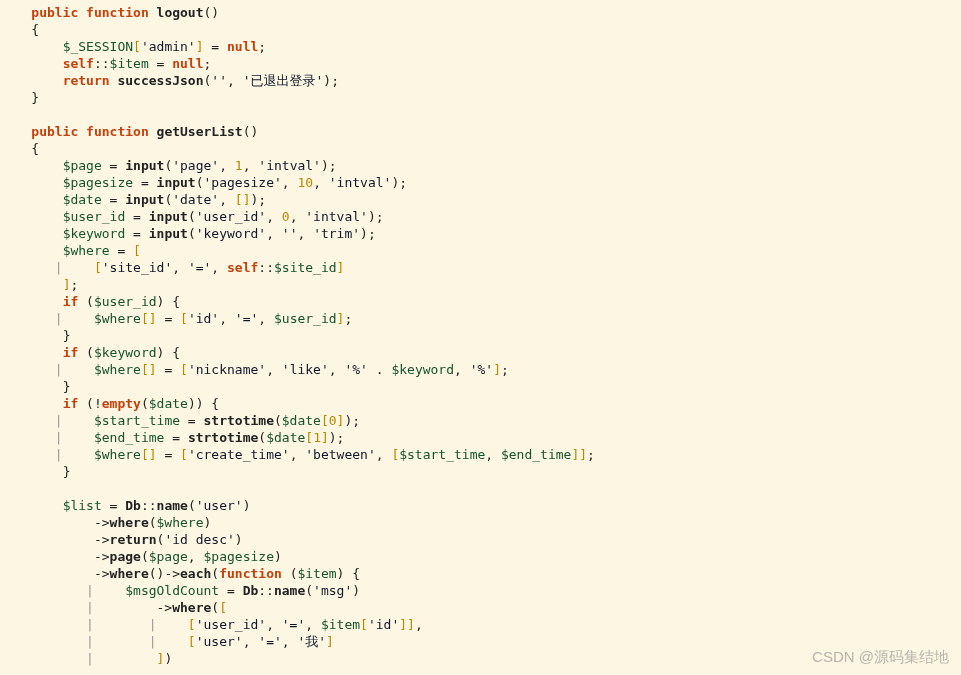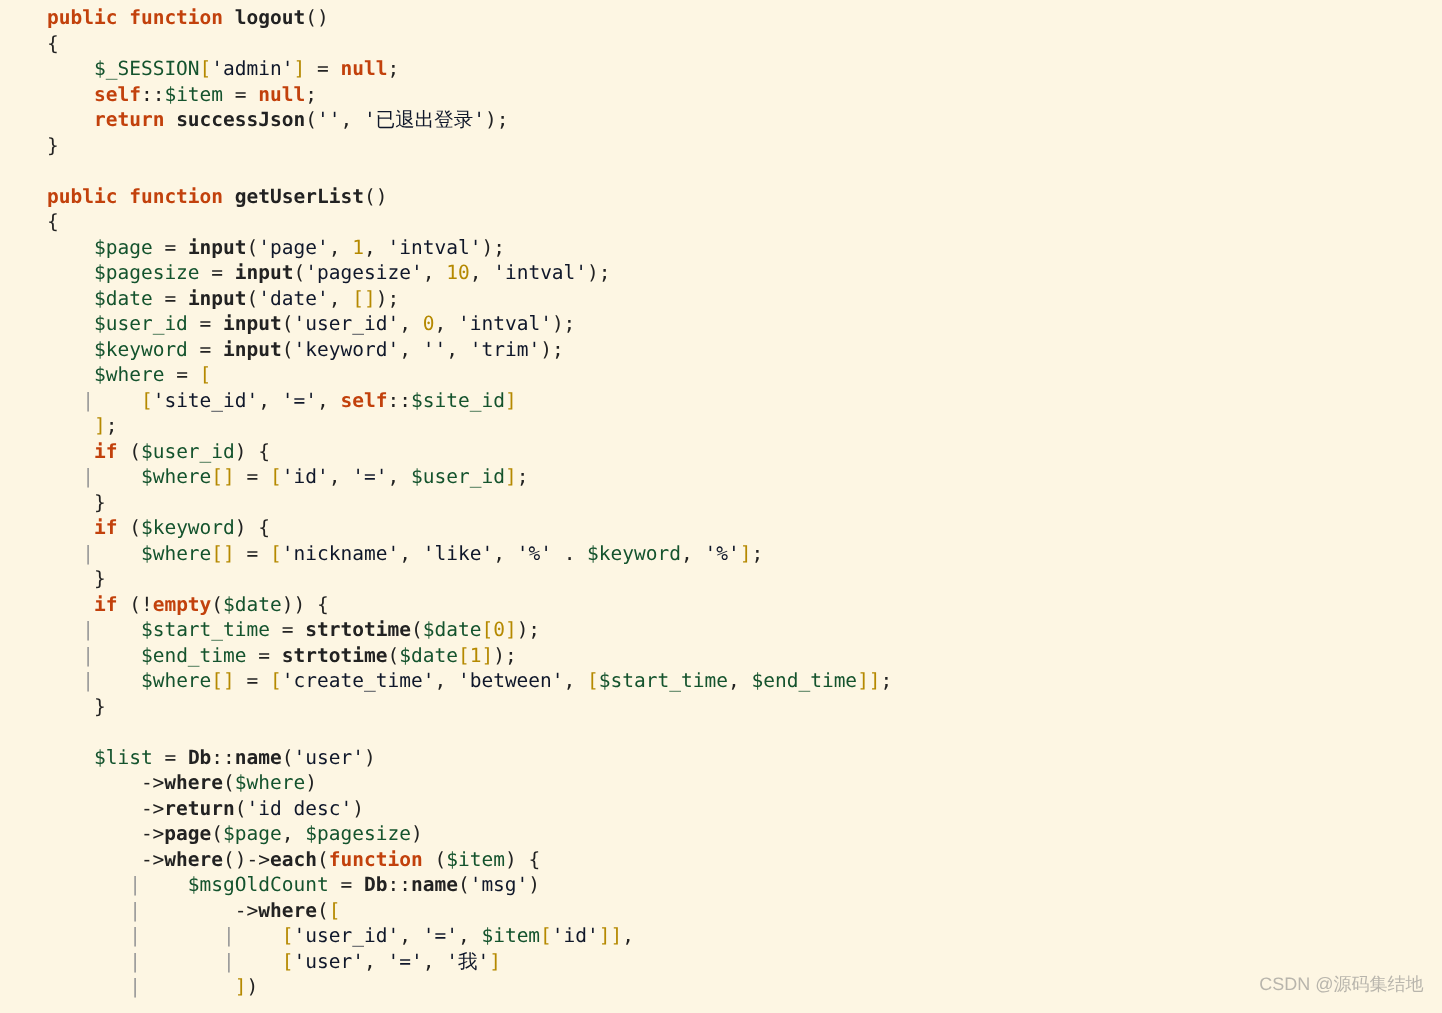--- a/index.html
+++ b/index.html
@@ -27,21 +27,21 @@
   .num { color: #b58900; }                     
   .punct { color: #222; }
   .brk { color: #b58900; }                     
   .dim { color: #999; }                        
   .watermark {
     position: absolute;
     right: 12px;
     bottom: 10px;
     color: rgba(128,128,128,0.55);
     font-family: Arial, sans-serif;
-    font-size: 12px;
+    font-size: 15px;
     pointer-events: none;
   }
 </style>
 </head>
 <body>
 
 <pre class="code">    <span class="kw">public</span> <span class="kw">function</span> <span class="fn">logout</span><span class="punct">()</span>
     <span class="punct">{</span>
         <span class="var">$_SESSION</span><span class="brk">[</span><span class="str">'admin'</span><span class="brk">]</span> <span class="op">=</span> <span class="kw">null</span><span class="punct">;</span>
         <span class="kw">self</span><span class="punct">::</span><span class="var">$item</span> <span class="op">=</span> <span class="kw">null</span><span class="punct">;</span>

